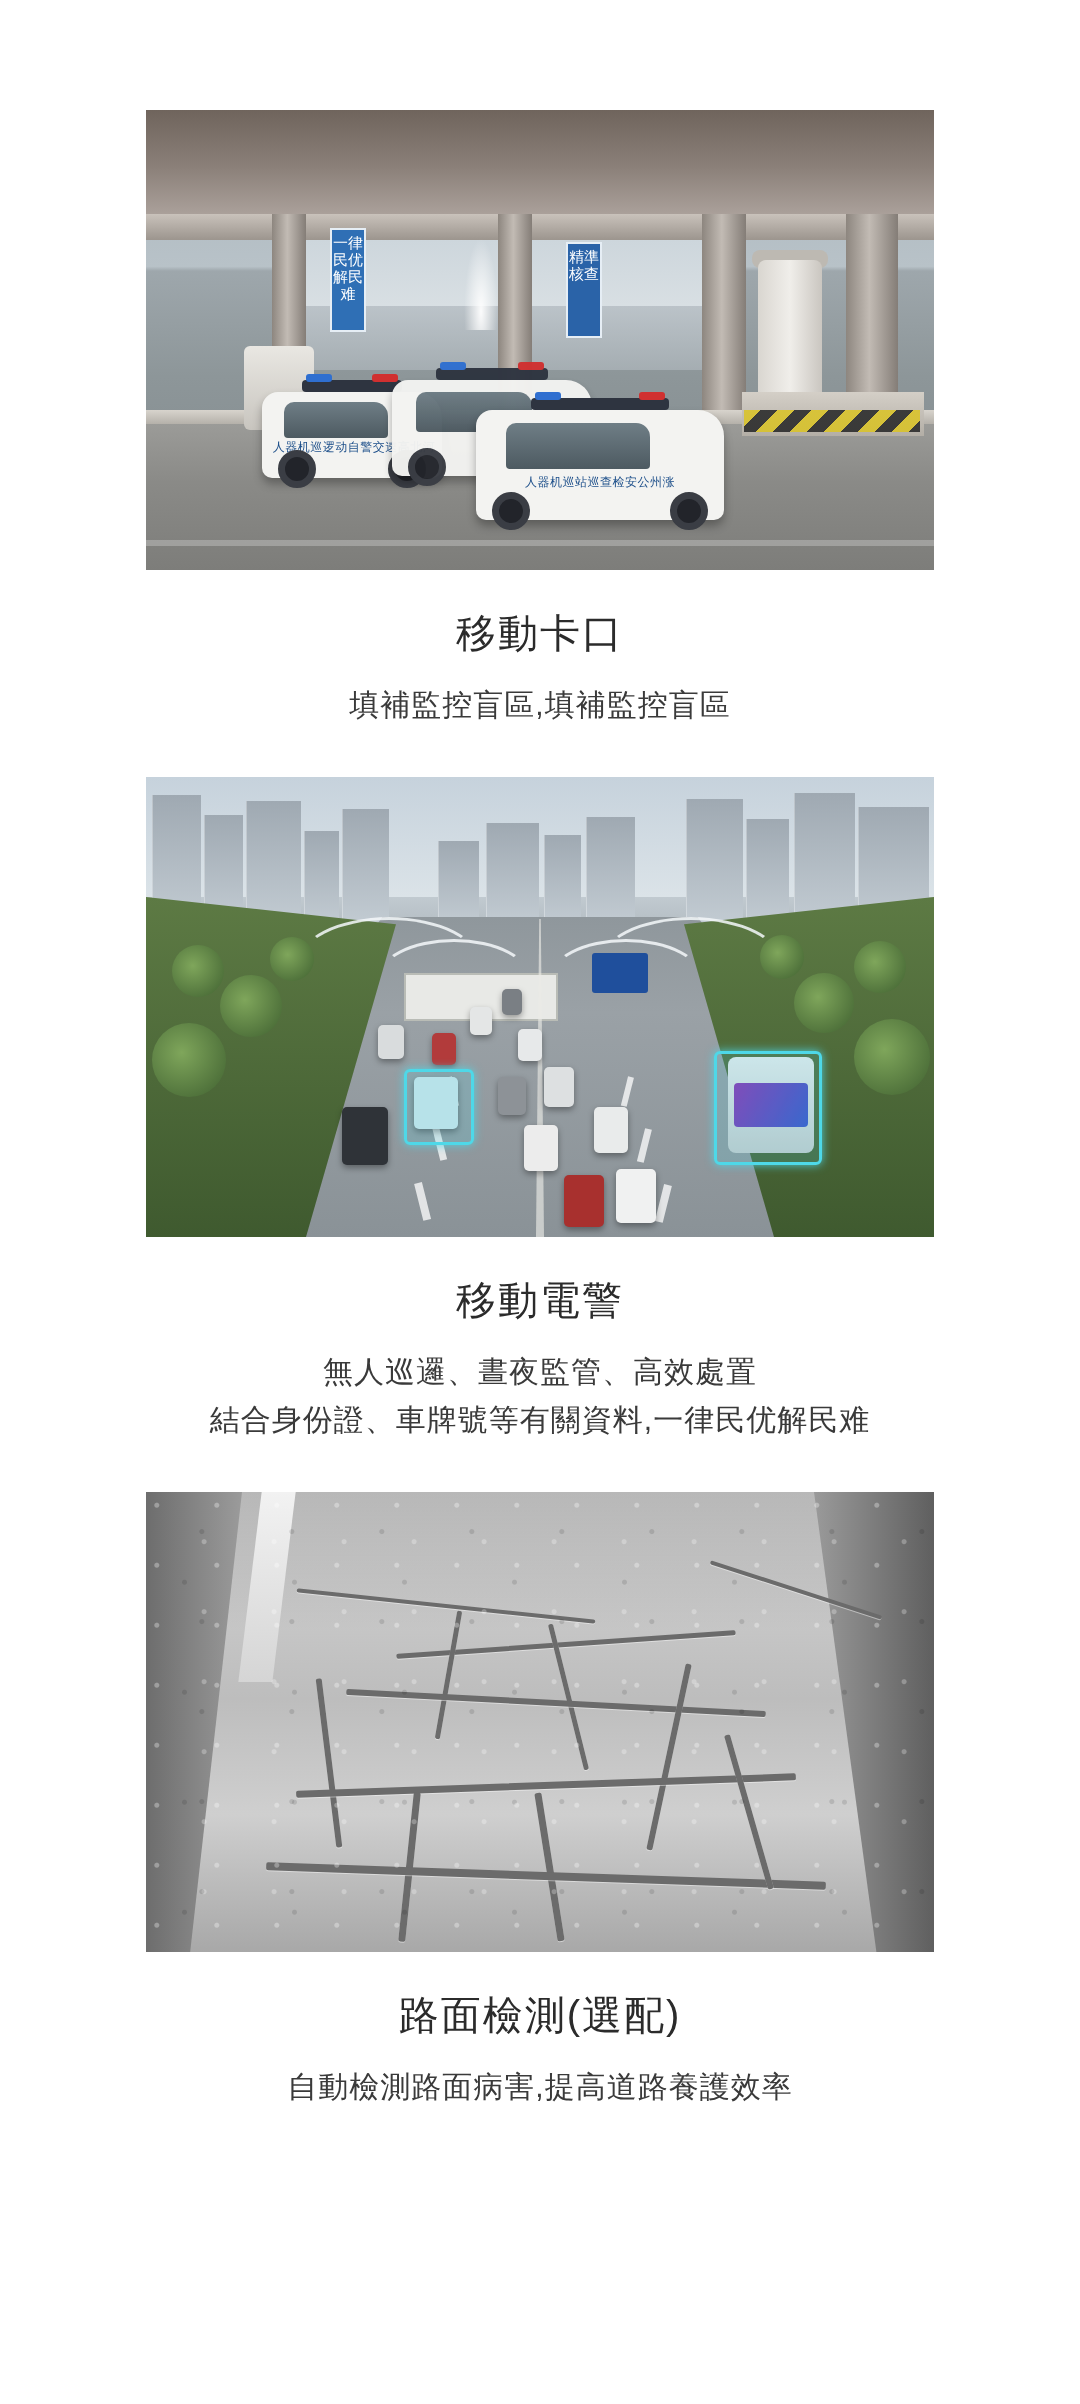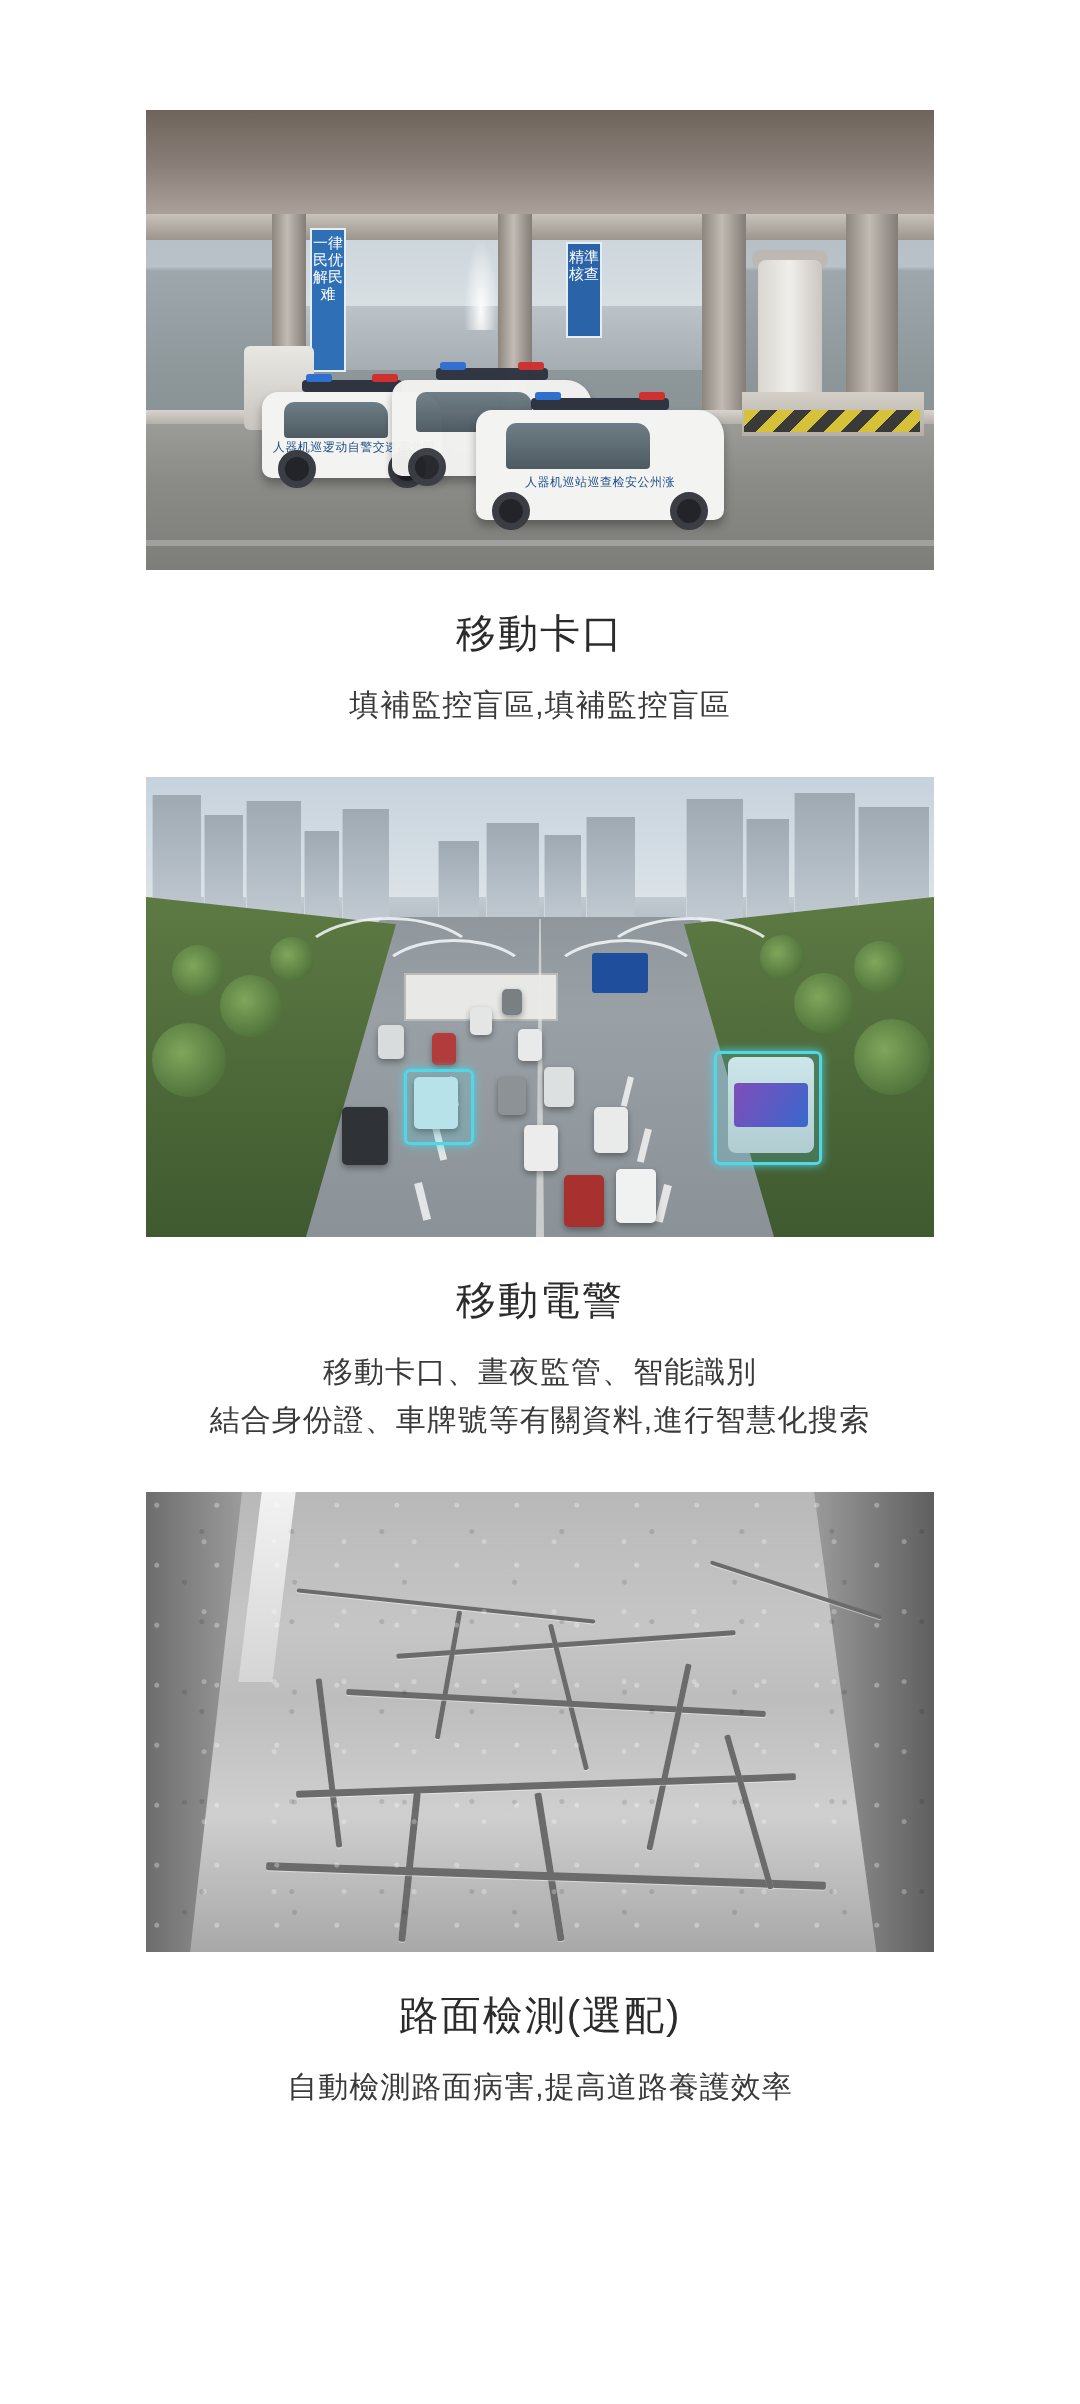--- a/index.html
+++ b/index.html
@@ -91,21 +91,21 @@
   .f1 .skyline {
     position: absolute; left: 150px; top: 196px; width: 430px; height: 64px;
     background: linear-gradient(#b6bec4, #9aa3a8);
     opacity: .85;
   }
   .f1 .smoke {
     position: absolute; left: 318px; top: 128px; width: 34px; height: 92px;
     background: radial-gradient(ellipse at 50% 80%, rgba(255,255,255,.95), rgba(255,255,255,0) 70%);
   }
   .f1 .banner {
-    position: absolute; left: 164px; top: 118px; width: 36px; height: 144px;
+    position: absolute; left: 184px; top: 118px; width: 36px; height: 104px;
     background: #2f6fb5; border: 2px solid #e6eef5;
     color: #fff; font-size: 15px; line-height: 17px; text-align: center;
     padding-top: 4px; box-sizing: border-box;
   }
   .f1 .banner.b2 { left: 420px; top: 132px; height: 96px; background: #2a63a8; }
   .f1 .road {
     position: absolute; left: 0; top: 314px; width: 788px; height: 146px;
     background: linear-gradient(#9b9b98, #8a8a87 40%, #7d7d7a);
   }
   .f1 .kerb {
@@ -410,22 +410,22 @@
       <div class="bus">
         <div class="ad"></div>
       </div>
 
       <div class="hl" style="left:258px;top:292px;width:64px;height:70px;"></div>
       <div class="hl" style="right:112px;top:274px;width:102px;height:108px;"></div>
     </div>
 
     <div class="fig-caption">移動電警</div>
     <div class="fig-desc">
-      <span class="ln">移動卡口、晝夜監管、智能識別</span>
-      <span class="ln">結合身份證、車牌號等有關資料,進行智慧化搜索</span>
+      <span class="ln">無人巡邏、晝夜監管、高效處置</span>
+      <span class="ln">結合身份證、車牌號等有關資料,一律民优解民难</span>
     </div>
   </div>
 
   <div class="section">
     <div class="figure f3">
       <div class="edge-l"></div>
       <div class="edge-r"></div>
       <div class="paint"></div>
 
       <div class="crack" style="left:150px;top:112px;width:300px;height:4px;transform:rotate(6deg);"></div>

